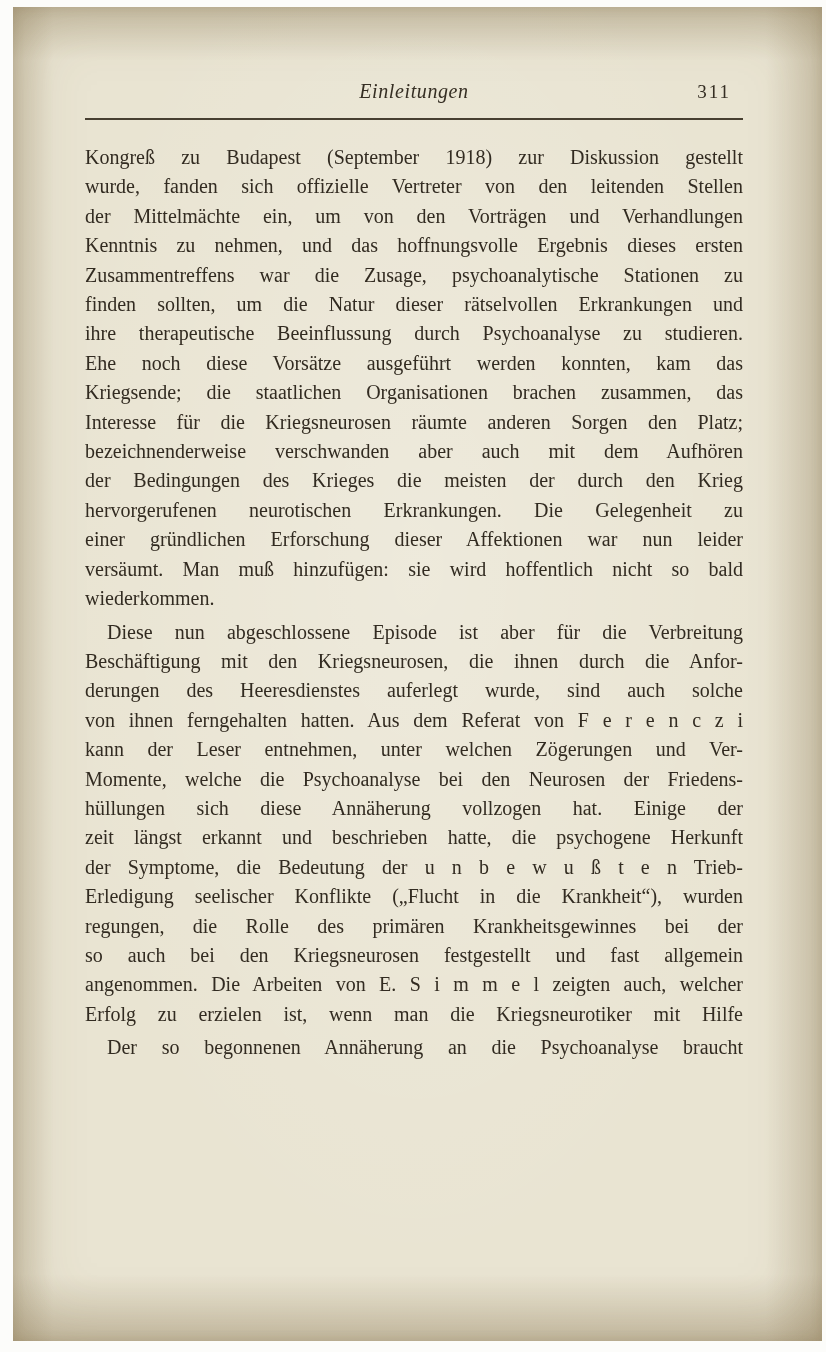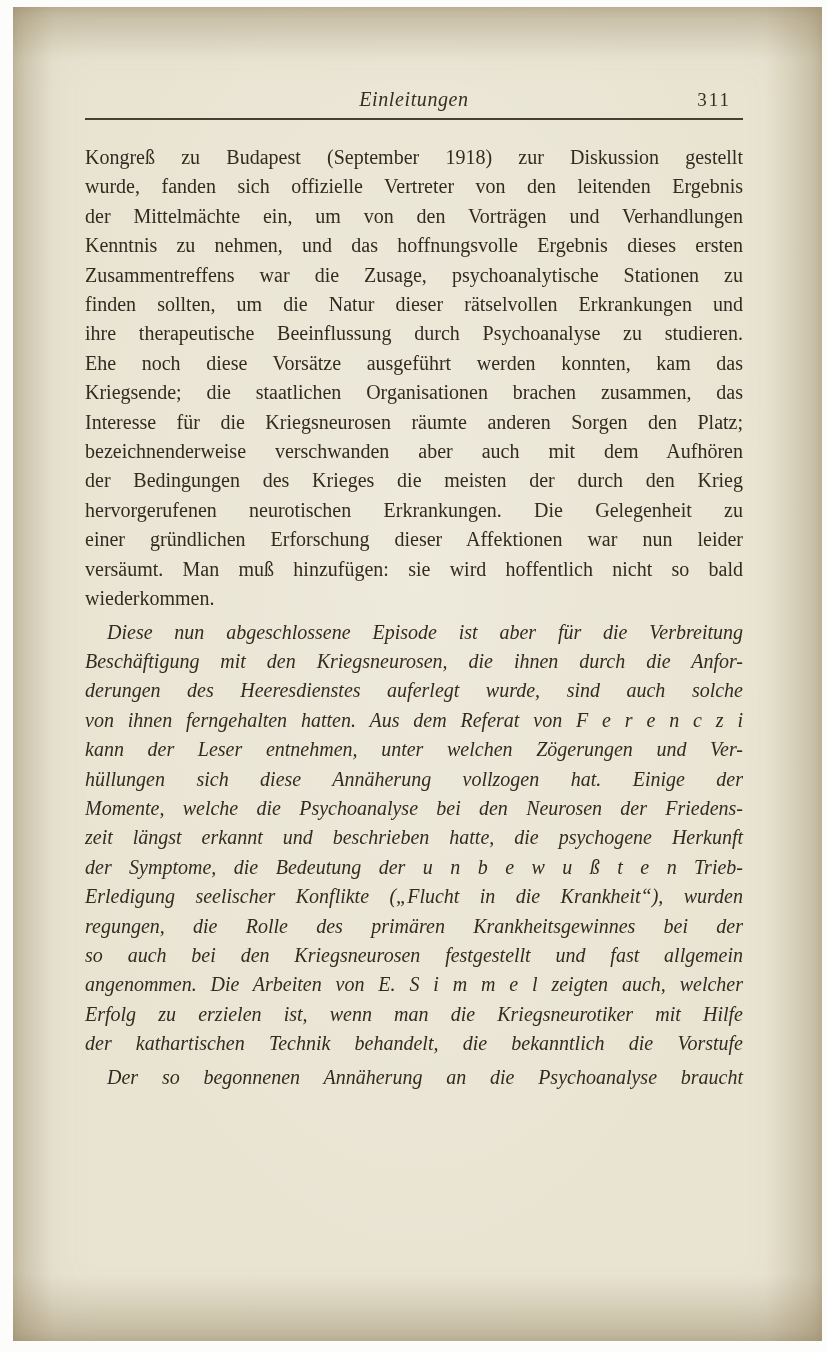--- a/index.html
+++ b/index.html
@@ -28,21 +28,21 @@
       radial-gradient(ellipse at 50% 42%, rgba(255,255,255,0.22) 0%, rgba(255,255,255,0) 65%),
       #e9e4d2;
     box-shadow:
       inset 0 0 70px rgba(110, 90, 50, 0.25),
       inset 0 0 12px rgba(110, 90, 50, 0.18);
     color: #322b21;
   }
   .header {
     position: absolute;
     left: 72px;
-    top: 81px;
+    top: 73px;
     width: 658px;
     height: 28px;
   }
   .running-title {
     display: block;
     text-align: center;
     font-style: italic;
     font-size: 20px;
     letter-spacing: 0.6px;
     color: #352e23;
@@ -66,21 +66,21 @@
   .textblock {
     position: absolute;
     left: 72px;
     top: 136px;
     width: 658px;
     font-size: 20px;
     line-height: 29.4px;
     word-spacing: 1.5px;
   }
   .para { margin: 0; }
-  .para + .para { margin-top: 4px; font-style: italic; }
+  .para + .para { margin-top: 4px; }
   .line {
     text-align: justify;
     text-align-last: justify;
   }
   .line.last { text-align-last: left; }
   .line.indent { text-indent: 22px; }
 </style>
 </head>
 <body>
 
@@ -91,21 +91,21 @@
       <span class="running-title">Einleitungen</span>
       <span class="page-number">311</span>
     </div>
 
     <div class="rule"></div>
 
     <div class="textblock">
 
       <div class="para">
         <div class="line">Kongreß zu Budapest (September 1918) zur Diskussion gestellt</div>
-        <div class="line">wurde, fanden sich offizielle Vertreter von den leitenden Ergebnis</div>
+        <div class="line">wurde, fanden sich offizielle Vertreter von den leitenden Stellen</div>
         <div class="line">der Mittelmächte ein, um von den Vorträgen und Verhandlungen</div>
         <div class="line">Kenntnis zu nehmen, und das hoffnungsvolle Ergebnis dieses ersten</div>
         <div class="line">Zusammentreffens war die Zusage, psychoanalytische Stationen zu</div>
         <div class="line">finden sollten, um die Natur dieser rätselvollen Erkrankungen und</div>
         <div class="line">ihre therapeutische Beeinflussung durch Psychoanalyse zu studieren.</div>
         <div class="line">Ehe noch diese Vorsätze ausgeführt werden konnten, kam das</div>
         <div class="line">Kriegsende; die staatlichen Organisationen brachen zusammen, das</div>
         <div class="line">Interesse für die Kriegsneurosen räumte anderen Sorgen den Platz;</div>
         <div class="line">bezeichnenderweise verschwanden aber auch mit dem Aufhören</div>
         <div class="line">der Bedingungen des Krieges die meisten der durch den Krieg</div>
@@ -114,30 +114,29 @@
         <div class="line">versäumt. Man muß hinzufügen: sie wird hoffentlich nicht so bald</div>
         <div class="line last">wiederkommen.</div>
       </div>
 
       <div class="para">
         <div class="line indent">Diese nun abgeschlossene Episode ist aber für die Verbreitung</div>
         <div class="line">Beschäftigung mit den Kriegsneurosen, die ihnen durch die Anfor-</div>
         <div class="line">derungen des Heeresdienstes auferlegt wurde, sind auch solche</div>
         <div class="line">von ihnen ferngehalten hatten. Aus dem Referat von F e r e n c z i</div>
         <div class="line">kann der Leser entnehmen, unter welchen Zögerungen und Ver-</div>
+        <div class="line">Momente, welche die Psychoanalyse bei den Neurosen der Friedens-</div>
         <div class="line">hüllungen sich diese Annäherung vollzogen hat. Einige der</div>
-        <div class="line">Momente, welche die Psychoanalyse bei den Neurosen der Friedens-</div>
         <div class="line">zeit längst erkannt und beschrieben hatte, die psychogene Herkunft</div>
         <div class="line">der Symptome, die Bedeutung der u n b e w u ß t e n Trieb-</div>
         <div class="line">Erledigung seelischer Konflikte („Flucht in die Krankheit“), wurden</div>
         <div class="line">regungen, die Rolle des primären Krankheitsgewinnes bei der</div>
         <div class="line">so auch bei den Kriegsneurosen festgestellt und fast allgemein</div>
         <div class="line">angenommen. Die Arbeiten von E. S i m m e l zeigten auch, welcher</div>
         <div class="line">Erfolg zu erzielen ist, wenn man die Kriegsneurotiker mit Hilfe</div>
-        <div class="line">der kathartischen Technik behandelt, die bekanntlich die Vorstufe</div>
       </div>
 
       <div class="para">
         <div class="line indent">Der so begonnenen Annäherung an die Psychoanalyse braucht</div>
       </div>
 
     </div>
   </div>
 </div>
 

